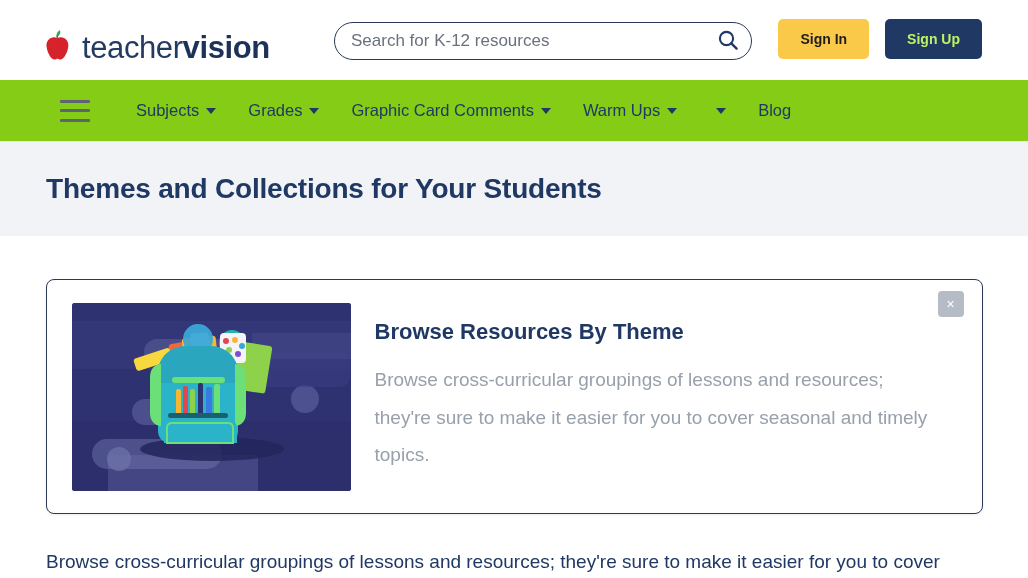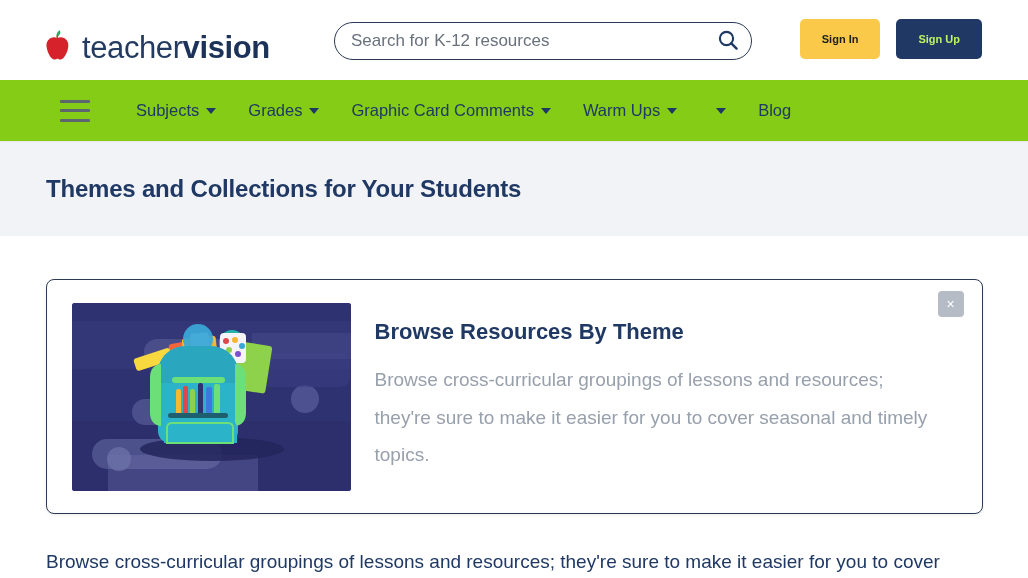--- a/index.html
+++ b/index.html
@@ -70,21 +70,21 @@
 
   .auth-buttons {
     position: absolute;
     right: 46px; top: 19px;
     display: flex; gap: 16px; align-items: center;
   }
   .btn {
     border: none;
     border-radius: 5px;
     font-family: "Liberation Sans", sans-serif;
-    font-size: 11px;
+    font-size: 14px;
     font-weight: 700;
     cursor: pointer;
     padding: 0 22px;
     height: 40px;
     line-height: 40px;
     white-space: nowrap;
   }
   .btn-signin { background: #fbc94a; color: #1d1d1d; }
   .btn-signup { background: #1f3864; color: #bef264; text-align: center; }
 
@@ -134,21 +134,21 @@
 
   
   .title-band {
     background: #f2f3f7;
     height: 94px;
     display: flex;
     align-items: center;
   }
   .page-title {
     margin: 0 0 0 46px;
-    font-size: 24px;
+    font-size: 28px;
     font-weight: 700;
     color: #1f3864;
     letter-spacing: -0.2px;
   }
 
   
   .card-area { background: #ffffff; padding-top: 43px; }
   .promo-card {
     position: relative;
     margin: 0 auto;

